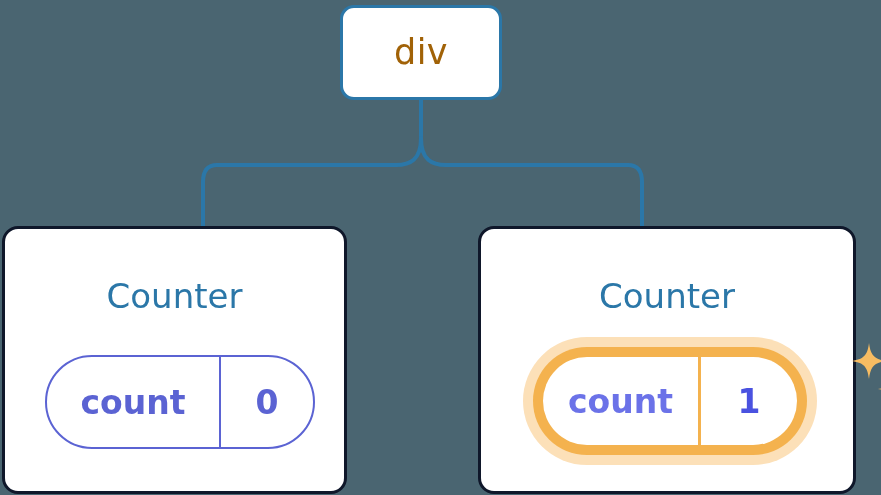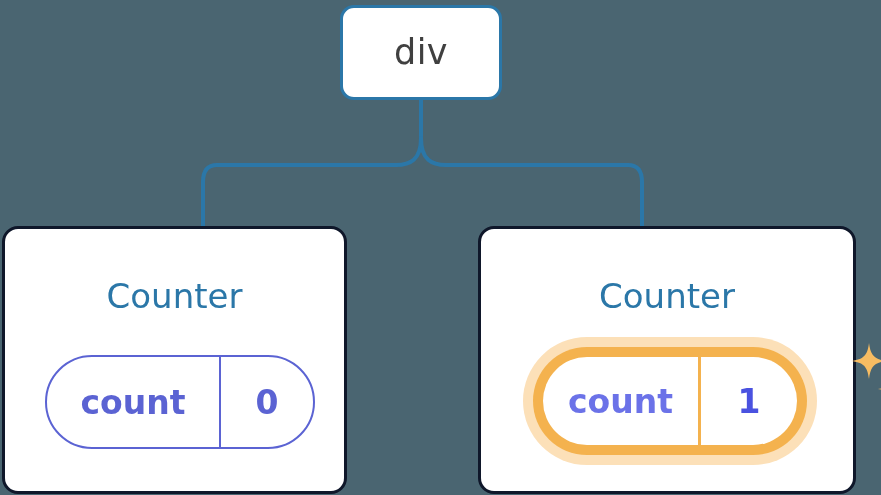--- a/index.html
+++ b/index.html
@@ -39,21 +39,21 @@
     height: 95px;
     background: #FFFFFF;
     border: 3px solid #2B77A8;
     border-radius: 14px;
     box-sizing: border-box;
     display: flex;
     align-items: center;
     justify-content: center;
   }
   .root-label {
-    color: #404040;
+    color: #a16207;
     font-size: 35px;
     letter-spacing: 0.5px;
     line-height: 1;
   }
 
   
   .card {
     position: absolute;
     background: #FFFFFF;
     border: 3px solid #0f172a;

